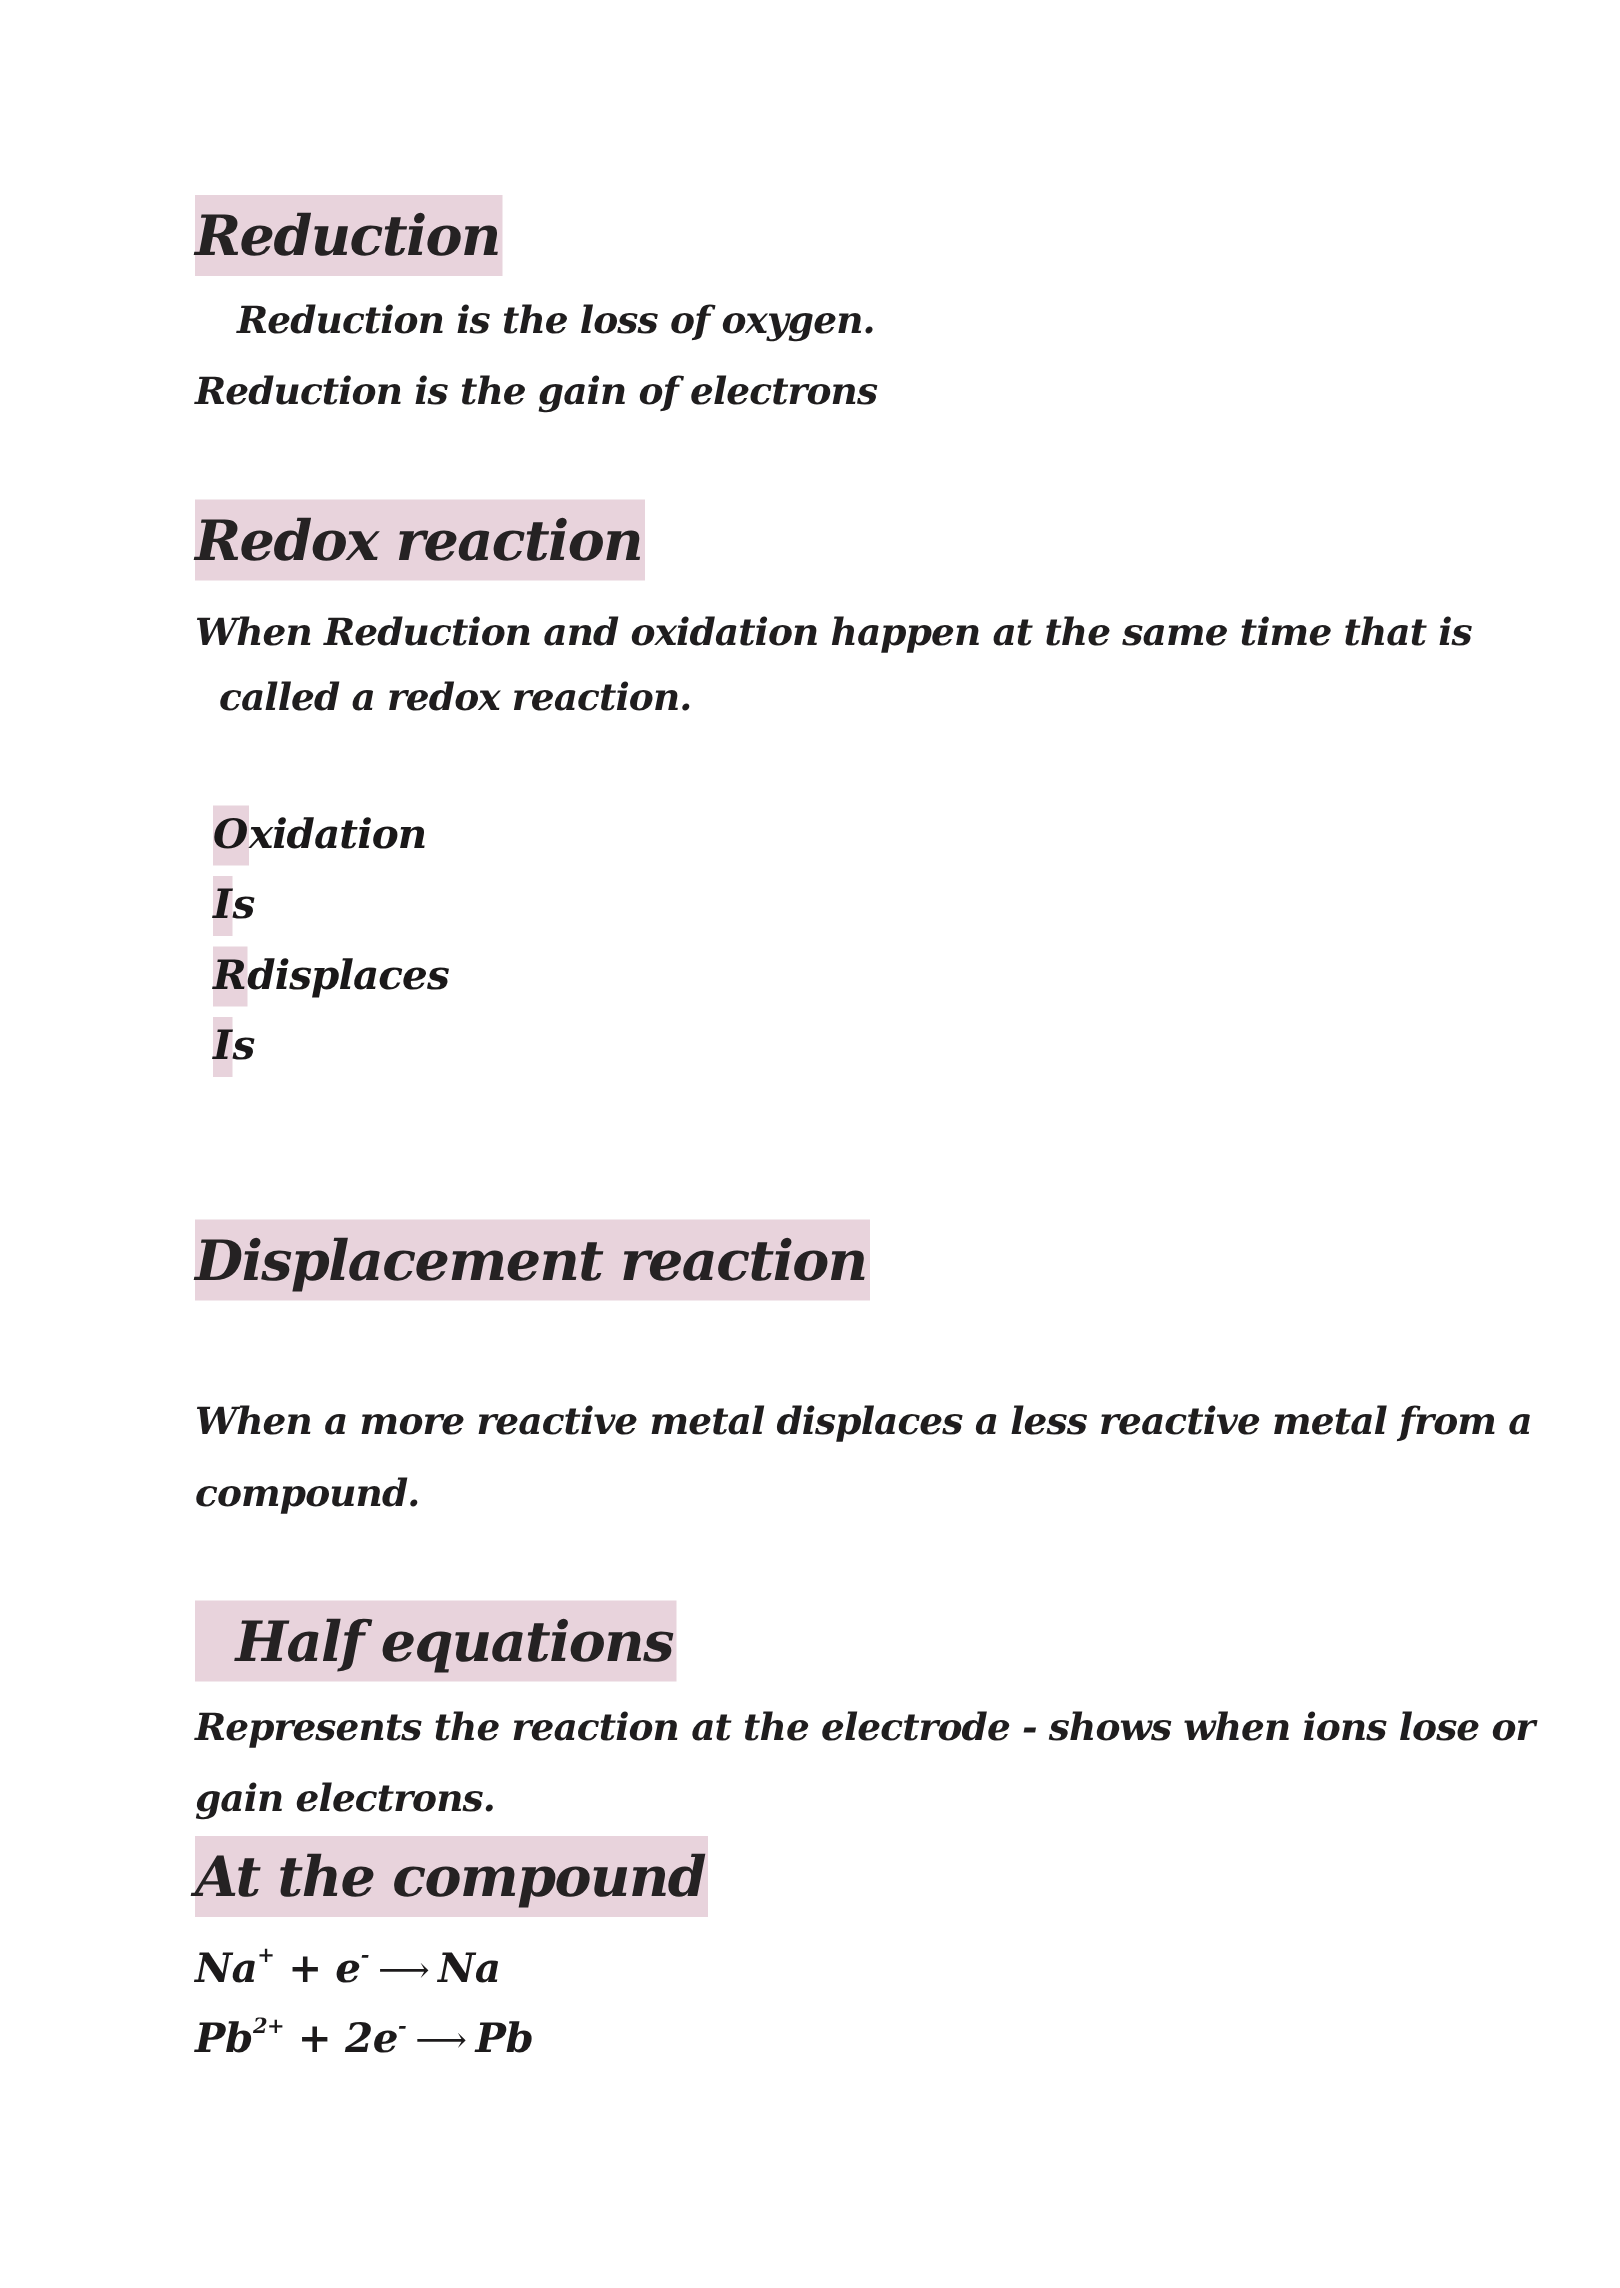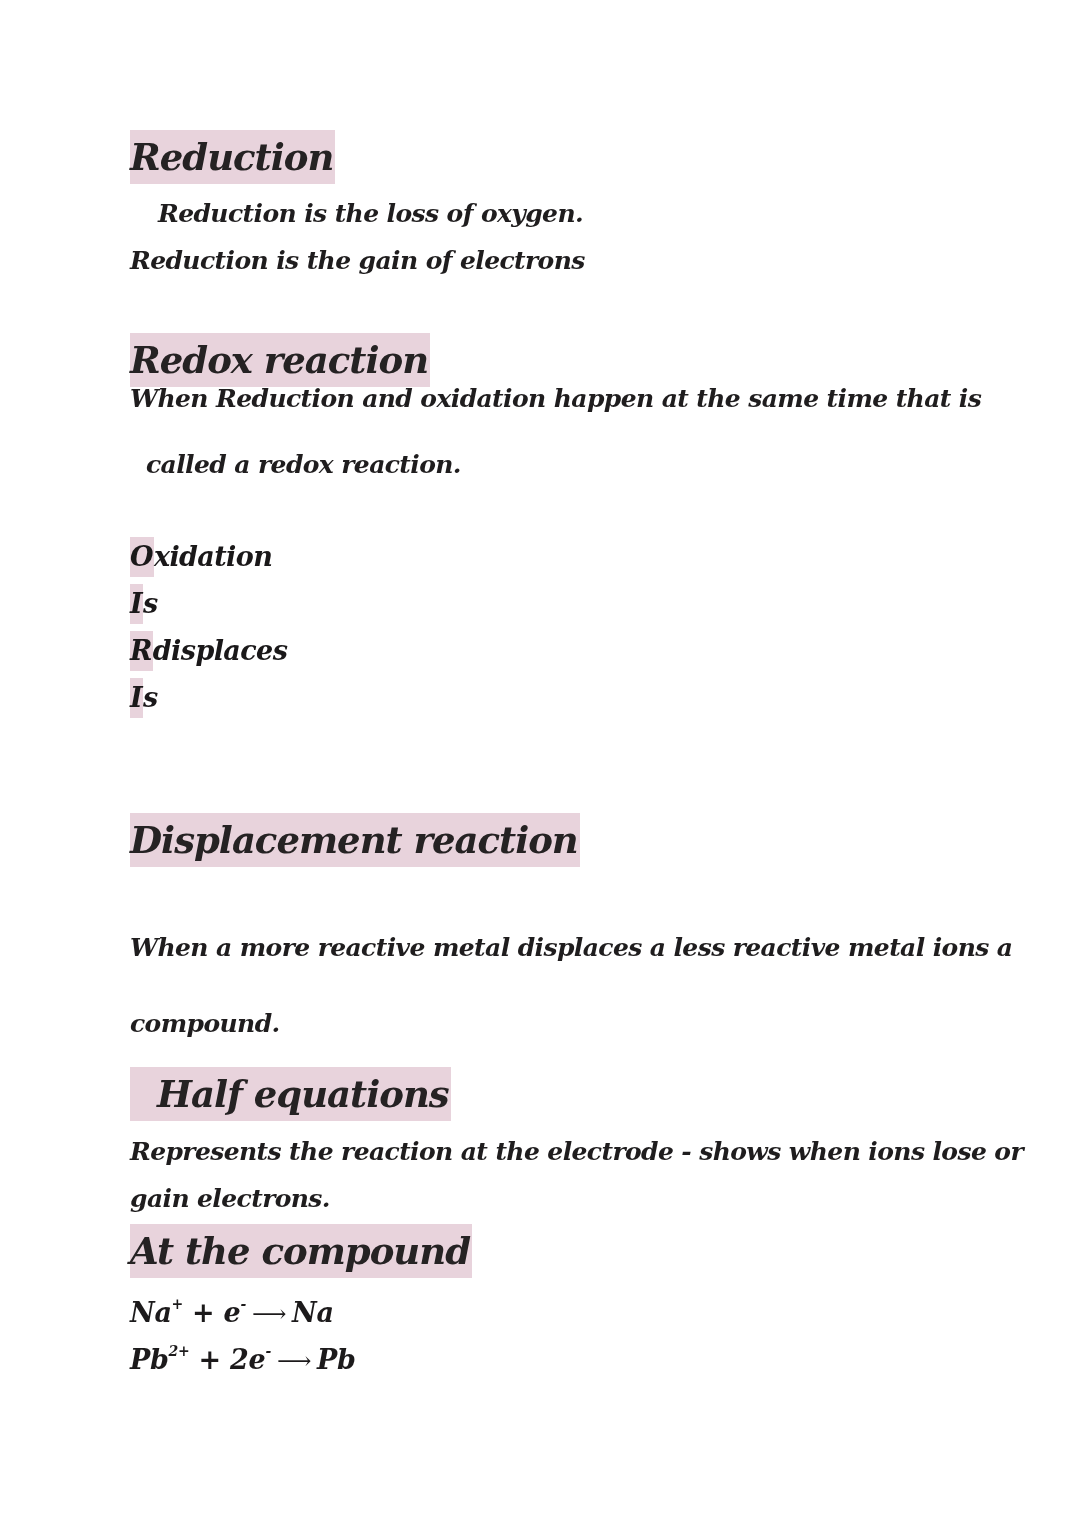--- a/index.html
+++ b/index.html
@@ -19,33 +19,33 @@
   .eq .arrow { font-style: normal; font-weight: normal; font-size: 24px; margin: 0 6px; }
 </style>
 </head>
 <body>
 
 <div class="abs heading hl" style="top:130px;">Reduction</div>
 <div class="abs body-text" style="top:199px;margin-left:28px;">Reduction is the loss of oxygen.</div>
 <div class="abs body-text" style="top:246px;">Reduction is the gain of electrons</div>
 
 <div class="abs heading hl" style="top:333px;">Redox reaction</div>
-<div class="abs body-text" style="top:384px;">When Reduction and oxidation happen at the same time that is</div>
+<div class="abs body-text" style="top:407px;">When Reduction and oxidation happen at the same time that is</div>
 <div class="abs body-text" style="top:450px;margin-left:16px;">called a redox reaction.</div>
 
-<div class="abs acro" style="top:537px;">
+<div class="abs acro" style="top:537px;margin-left:12px;">
   <div style="height:47px;"><span class="first">O</span><span>xidation</span></div>
   <div style="height:47px;"><span class="first">I</span><span>s</span></div>
   <div style="height:47px;"><span class="first">R</span><span>displaces</span></div>
   <div style="height:47px;"><span class="first">I</span><span>s</span></div>
 </div>
 
 <div class="abs heading hl" style="top:813px;">Displacement reaction</div>
-<div class="abs body-text" style="top:933px;">When a more reactive metal displaces a less reactive metal ions a</div>
-<div class="abs body-text" style="top:981px;margin-top:28px;">compound.</div>
+<div class="abs body-text" style="top:933px;">When a more reactive metal displaces a less reactive metal from a</div>
+<div class="abs body-text" style="top:981px;">compound.</div>
 
 <div class="abs heading hl" style="top:1067px;padding-left:27px;">Half equations</div>
 <div class="abs body-text" style="top:1137px;">Represents the reaction at the electrode - shows when ions lose or</div>
 <div class="abs body-text" style="top:1184px;">gain electrons.</div>
 
 <div class="abs heading hl" style="top:1224px;">At the compound</div>
 <div class="abs eq" style="top:1289px;">
   <span>Na</span><sup>+</sup><span> + </span><span>e</span><sup>-</sup><span class="arrow">⟶</span><span>Na</span>
 </div>
 <div class="abs eq" style="top:1336px;">

